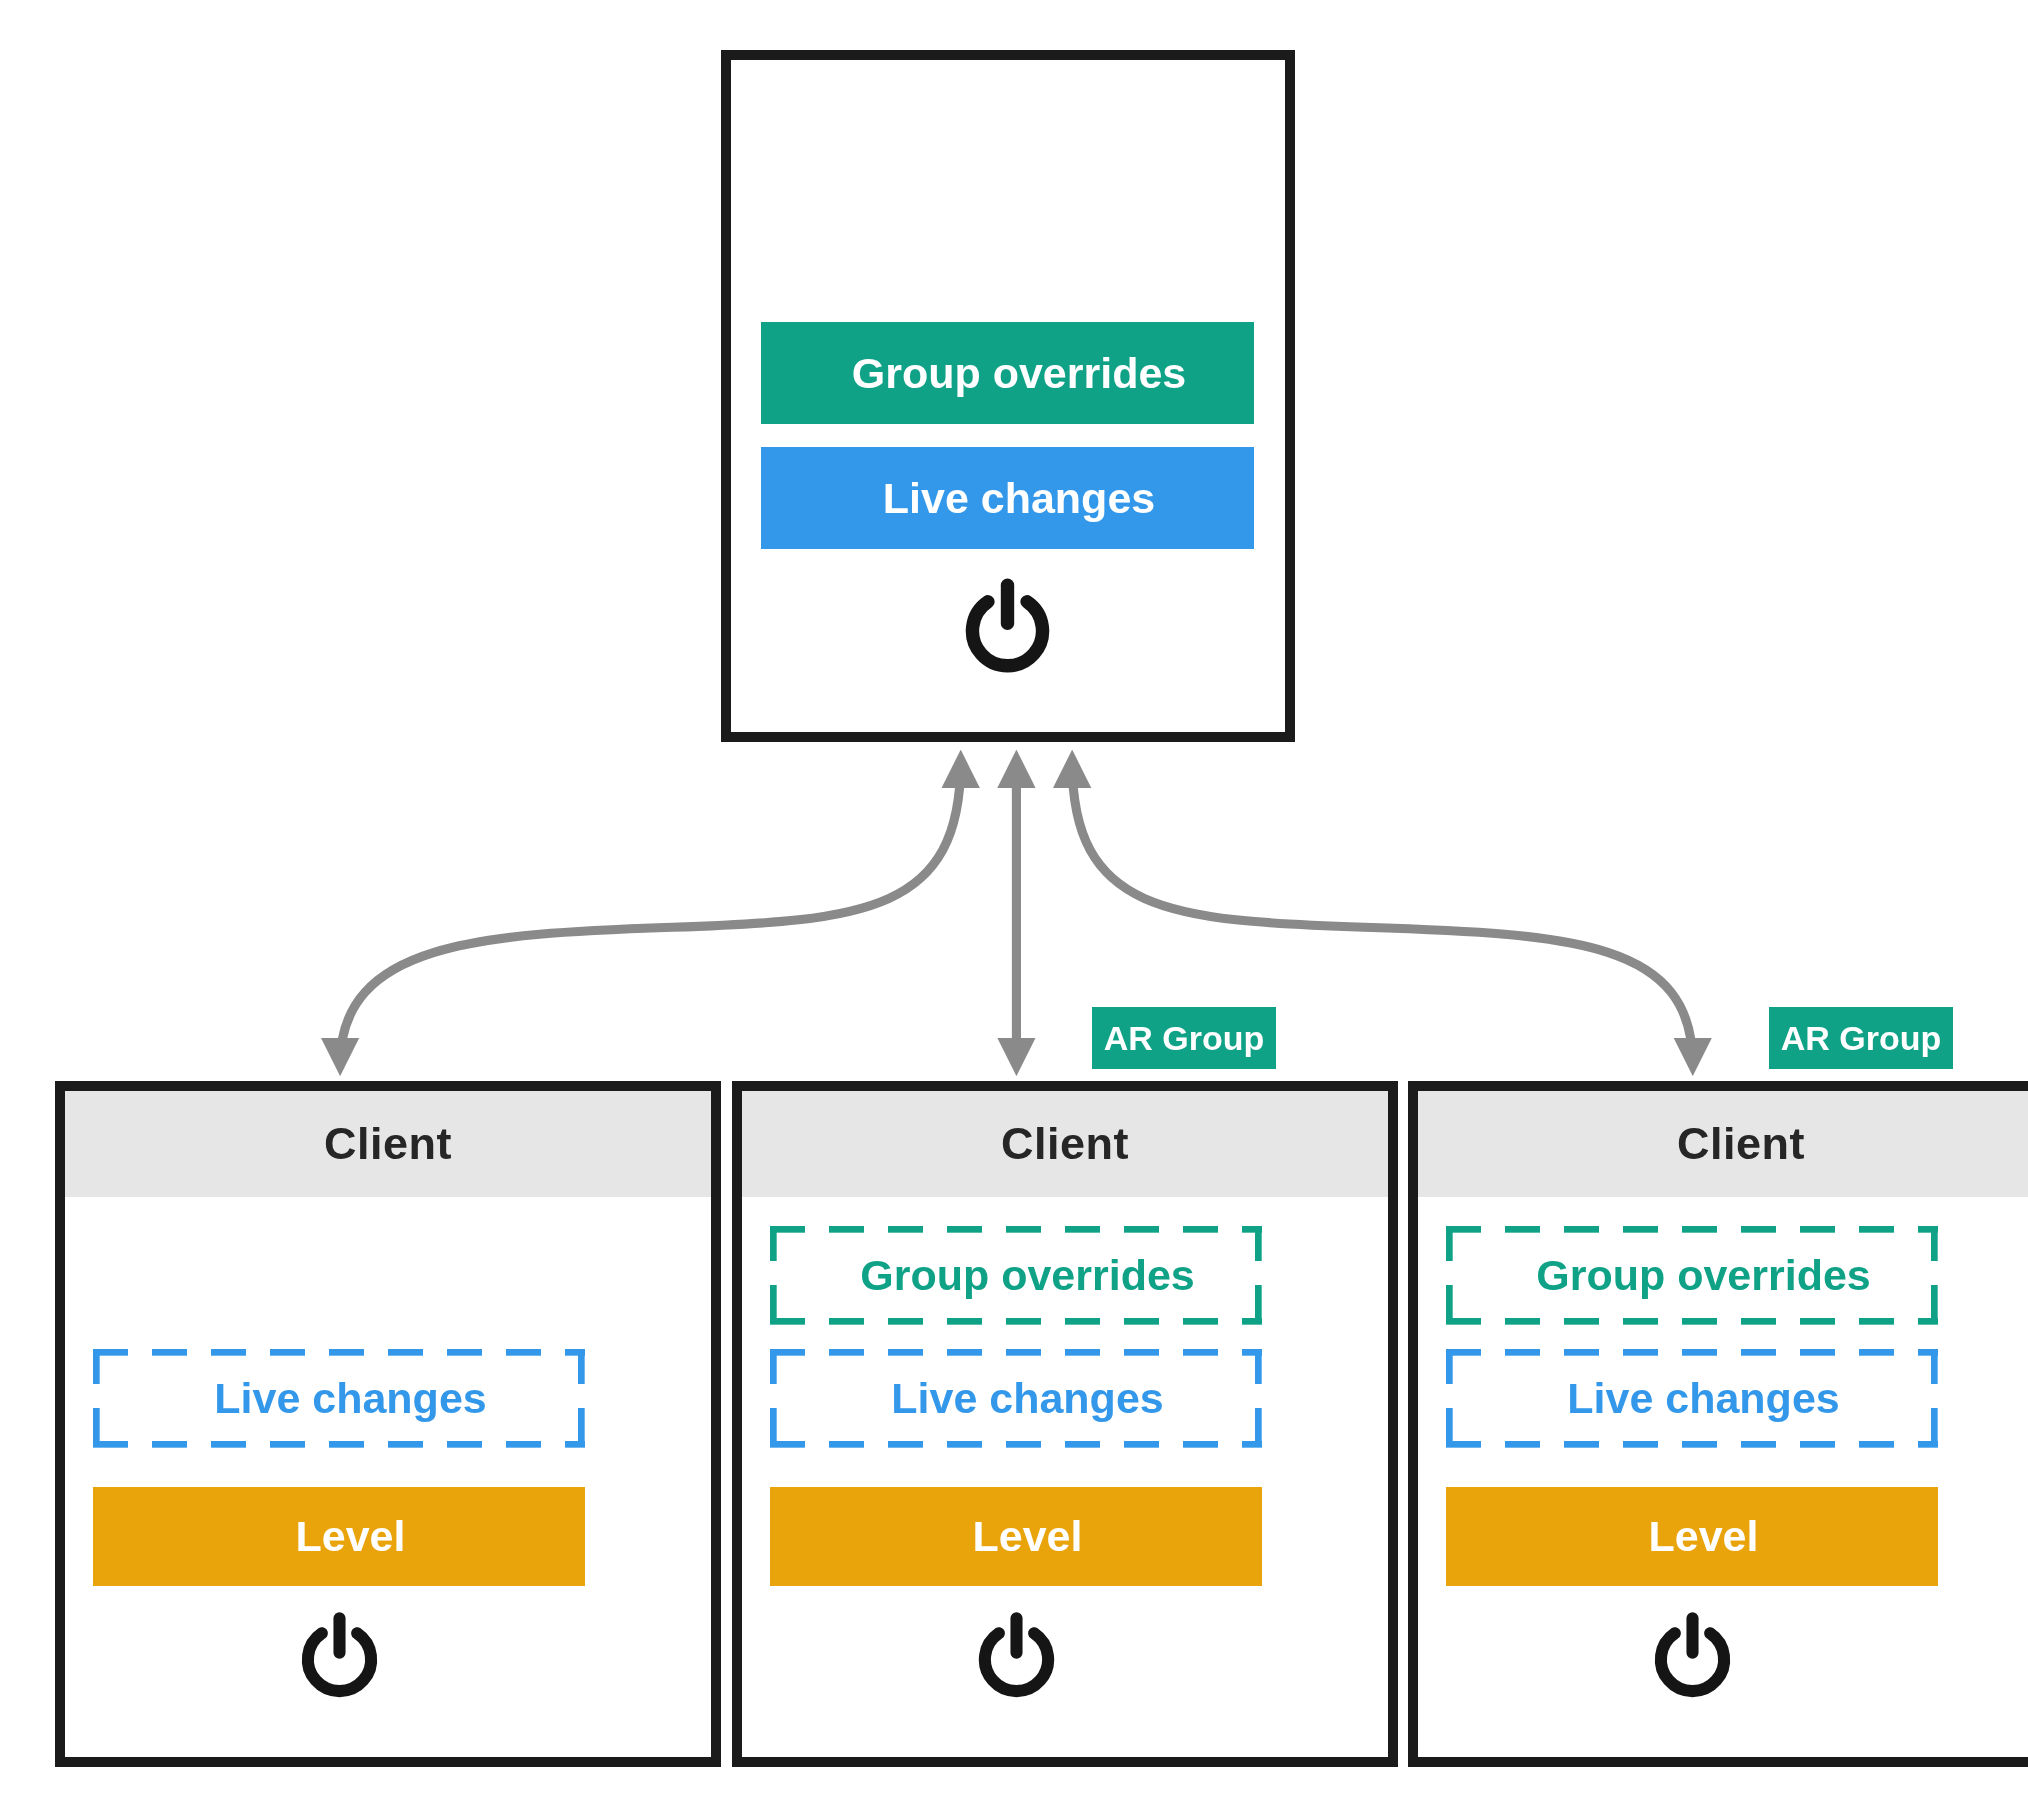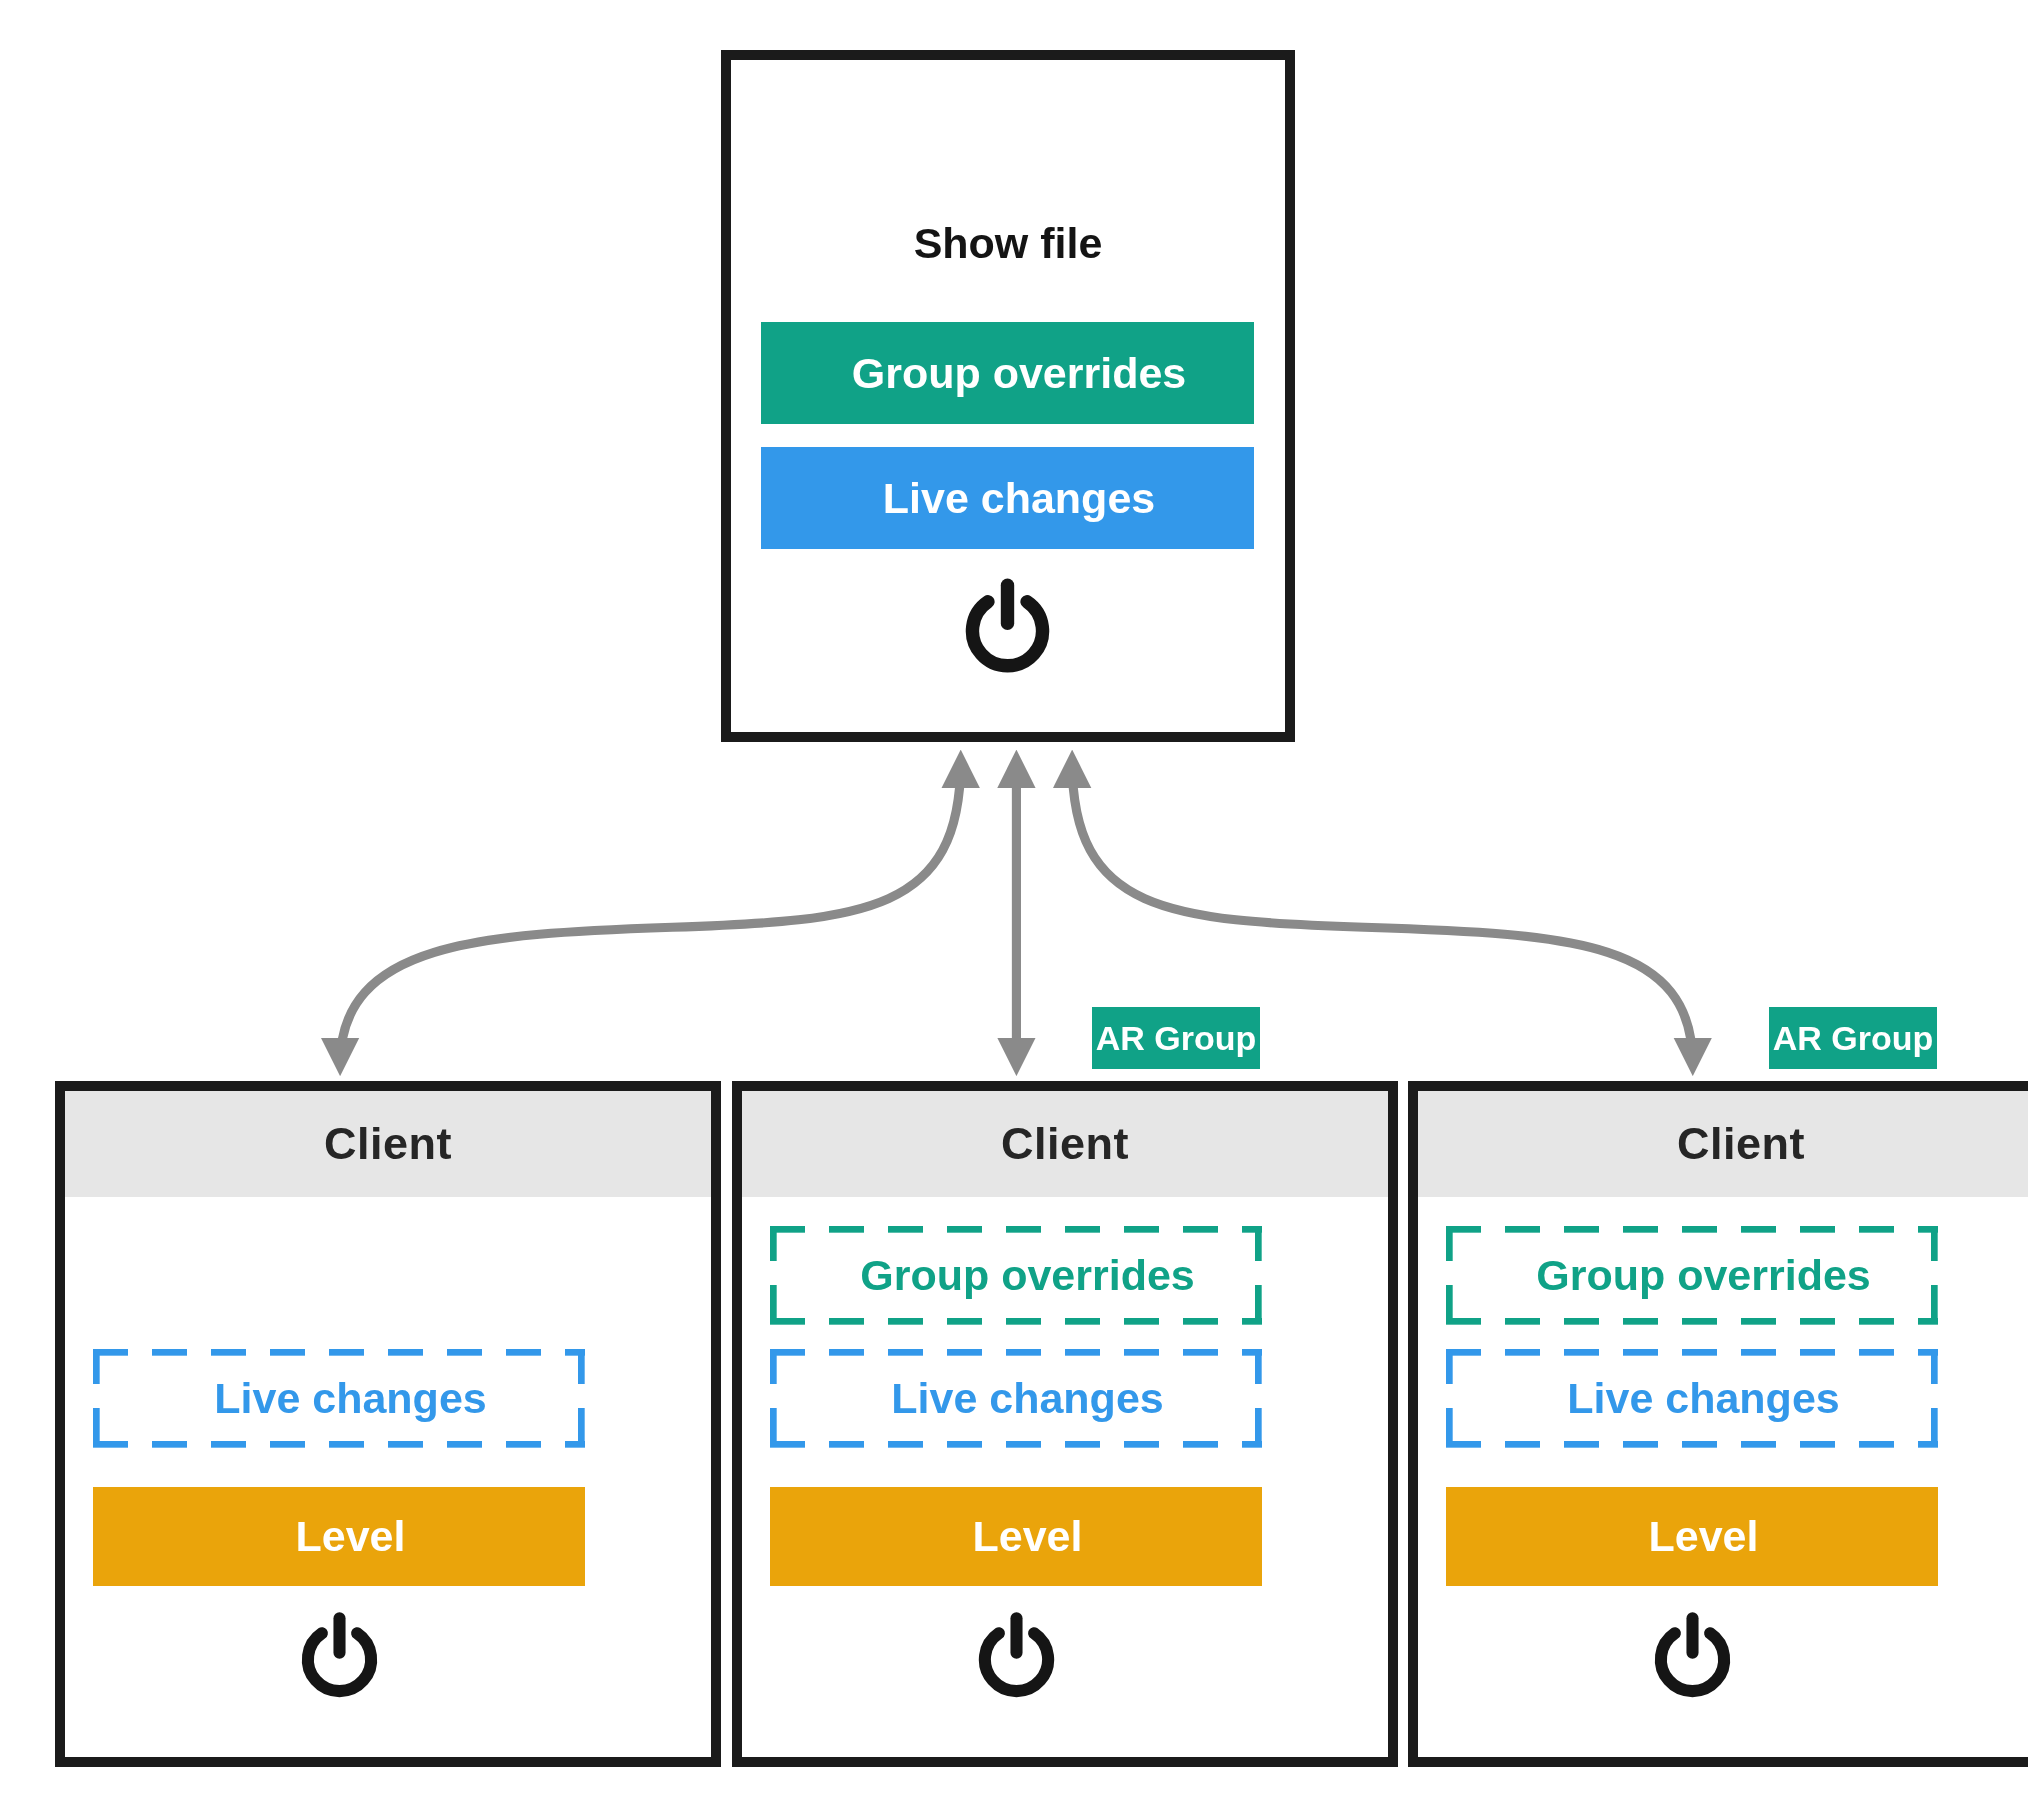--- a/index.html
+++ b/index.html
@@ -30,21 +30,21 @@
   .bar.dashed-green { color:#10a287; --c:#10a287; }
   .bar.dashed-blue  { color:#3398ea; --c:#3398ea; }
   .bar.dashed {
     background:
       repeating-linear-gradient(90deg,  var(--c) 0 35px, transparent 35px 59px) left top    / 100% 6.7px no-repeat,
       repeating-linear-gradient(90deg,  var(--c) 0 35px, transparent 35px 59px) left bottom / 100% 6.7px no-repeat,
       repeating-linear-gradient(180deg, var(--c) 0 35px, transparent 35px 59px) left top    / 6.7px 100% no-repeat,
       repeating-linear-gradient(180deg, var(--c) 0 35px, transparent 35px 59px) right top   / 6.7px 100% no-repeat;
   }
   .badge {
-    position:absolute; top:1007px; width:168px; height:62px; background:#10a287;
+    position:absolute; top:1007px; width:184px; height:62px; background:#10a287;
     color:#ffffff; font-size:34px; display:flex; align-items:center; justify-content:center;
   }
   .power { position:absolute; }
   .arrows { position:absolute; left:0; top:0; width:2029px; height:1819px; pointer-events:none; }
   
   #server { left:721px; top:50px; width:574px; height:692px; }
   #server .text-row { top:154px; height:58px; }
   #server .bar { left:30px; width:493px; height:102px; }
   #server .bar.solid-green { top:262px; }
   #server .bar.solid-blue  { top:387px; }
@@ -75,21 +75,20 @@
       <marker id="ah-start" viewBox="0 0 10 10" refX="7" refY="5" markerWidth="4.2" markerHeight="5.2" orient="auto-start-reverse">
         <path d="M0 0 L10 5 L0 10 z" fill="#8a8a8a"></path>
       </marker>
     </defs>
     <path d="M 1000 792 C 1000 950 900 958 700 965 C 500 972 354 980 354 1108" fill="none" stroke="#8a8a8a" stroke-width="9.5" marker-start="url(#ah-start)" marker-end="url(#ah-end)"></path>
     <path d="M 1058 792 L 1058 1108" fill="none" stroke="#8a8a8a" stroke-width="9.5" marker-start="url(#ah-start)" marker-end="url(#ah-end)"></path>
     <path d="M 1116 792 C 1116 950 1216 958 1420 965 C 1640 972 1762 980 1762 1108" fill="none" stroke="#8a8a8a" stroke-width="9.5" marker-start="url(#ah-start)" marker-end="url(#ah-end)"></path>
   </svg>
 
   <div class="node" id="server">
-    <div class="text-row">Show file</div>
     <div class="bar solid-green">
       <span>Group overrides</span>
     </div>
     <div class="bar solid-blue">
       <span>Live changes</span>
     </div>
     <svg class="power" viewBox="0 0 100 100">
       <path d="M31 25 A34 34 0 1 0 69 25" fill="none" stroke="#151515" stroke-width="13" stroke-linecap="round"></path>
       <line x1="50" y1="9" x2="50" y2="46" stroke="#151515" stroke-width="13" stroke-linecap="round"></line>
     </svg>

